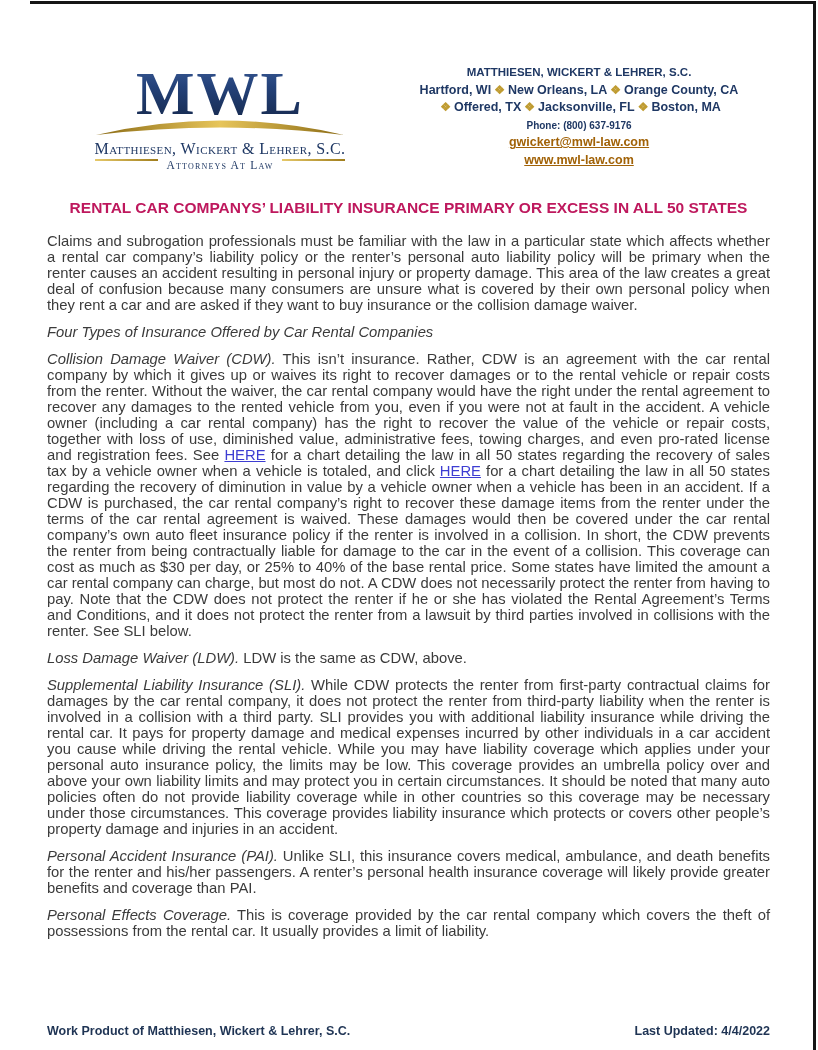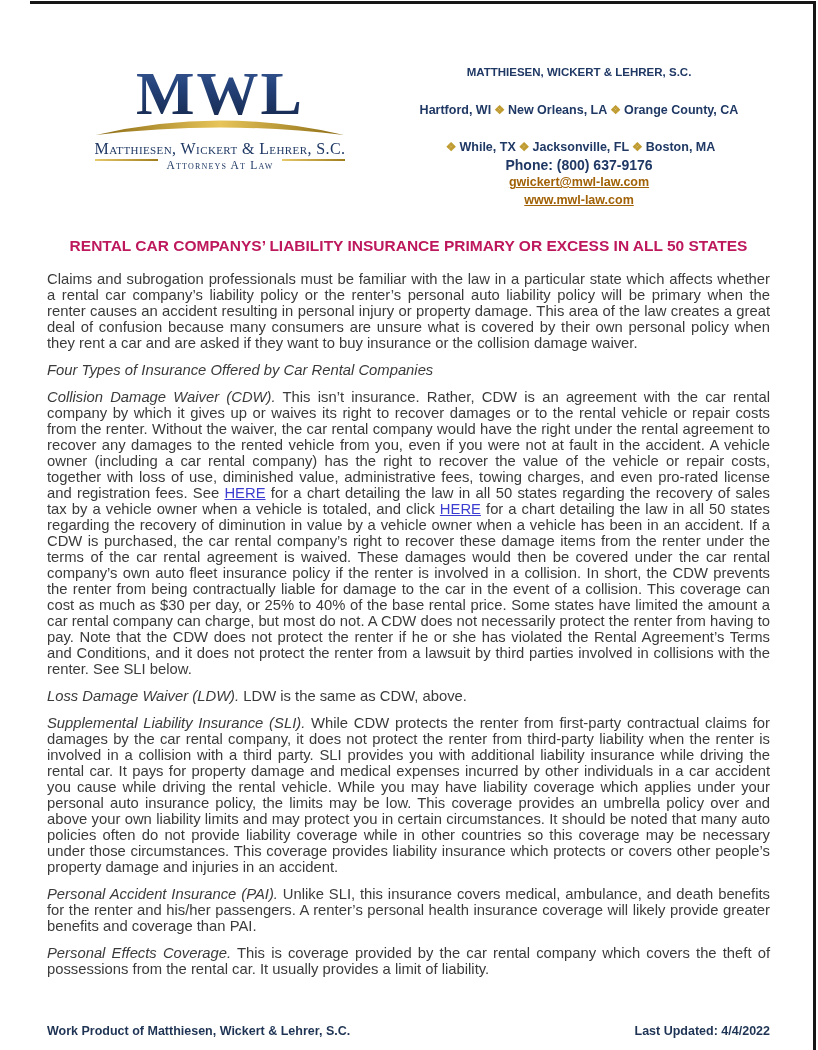--- a/index.html
+++ b/index.html
@@ -72,22 +72,22 @@
   
   .contact {
     flex: 1;
     text-align: center;
     color: #1f3864;
     font-weight: bold;
     padding-top: 6px;
     line-height: 17.5px;
   }
   .contact .firm-line { font-size: 11.5px; }
-  .contact .cities { font-size: 12.5px; margin-top: 20px; }
-  .contact .phone { font-size: 14px; }
+  .contact .cities { font-size: 12.5px; }
+  .contact .phone { font-size: 10px; }
   .diamond { color: #bf9b30; font-size: 12px; padding: 0 3px; }
   .contact a {
     color: #a16207; text-decoration: underline; font-size: 12.5px; cursor: pointer;
   }
   .contact .weblink { display: block; }
   
   .doc {
     padding: 28px 48px 0 47px;
   }
   .doc-title {
@@ -147,21 +147,21 @@
     <div class="logo-tagline-row">
       <span class="gold-rule"></span>
       <span class="logo-tagline">Attorneys At Law</span>
       <span class="gold-rule"></span>
     </div>
   </div>
 
   <div class="contact">
     <div class="firm-line">MATTHIESEN, WICKERT &amp; LEHRER, S.C.</div>
     <div class="cities"><span>Hartford, WI</span><span class="diamond">❖</span><span>New Orleans, LA</span><span class="diamond">❖</span><span>Orange County, CA</span></div>
-    <div class="cities"><span class="diamond">❖</span><span>While, TX</span><span class="diamond">❖</span><span>Jacksonville, FL</span><span class="diamond">❖</span><span>Boston, MA</span></div>
+    <div class="cities"><span class="diamond">❖</span><span>Offered, TX</span><span class="diamond">❖</span><span>Jacksonville, FL</span><span class="diamond">❖</span><span>Boston, MA</span></div>
     <div class="phone">Phone: (800) 637-9176</div>
     <a class="weblink">gwickert@mwl-law.com</a>
     <a class="weblink">www.mwl-law.com</a>
   </div>
 </div>
 
 <div class="doc">
   <h1 class="doc-title">RENTAL CAR COMPANYS’ LIABILITY INSURANCE PRIMARY OR EXCESS IN ALL 50 STATES</h1>
 
   <p class="body-par"><span>Claims and subrogation professionals must be familiar with the law in a particular state which affects whether a rental car company’s liability policy or the renter’s personal auto liability policy will be primary when the renter causes an accident resulting in personal injury or property damage. This area of the law creates a great deal of confusion because many consumers are unsure what is covered by their own personal policy when they rent a car and are asked if they want to buy insurance or the collision damage waiver.</span></p>

